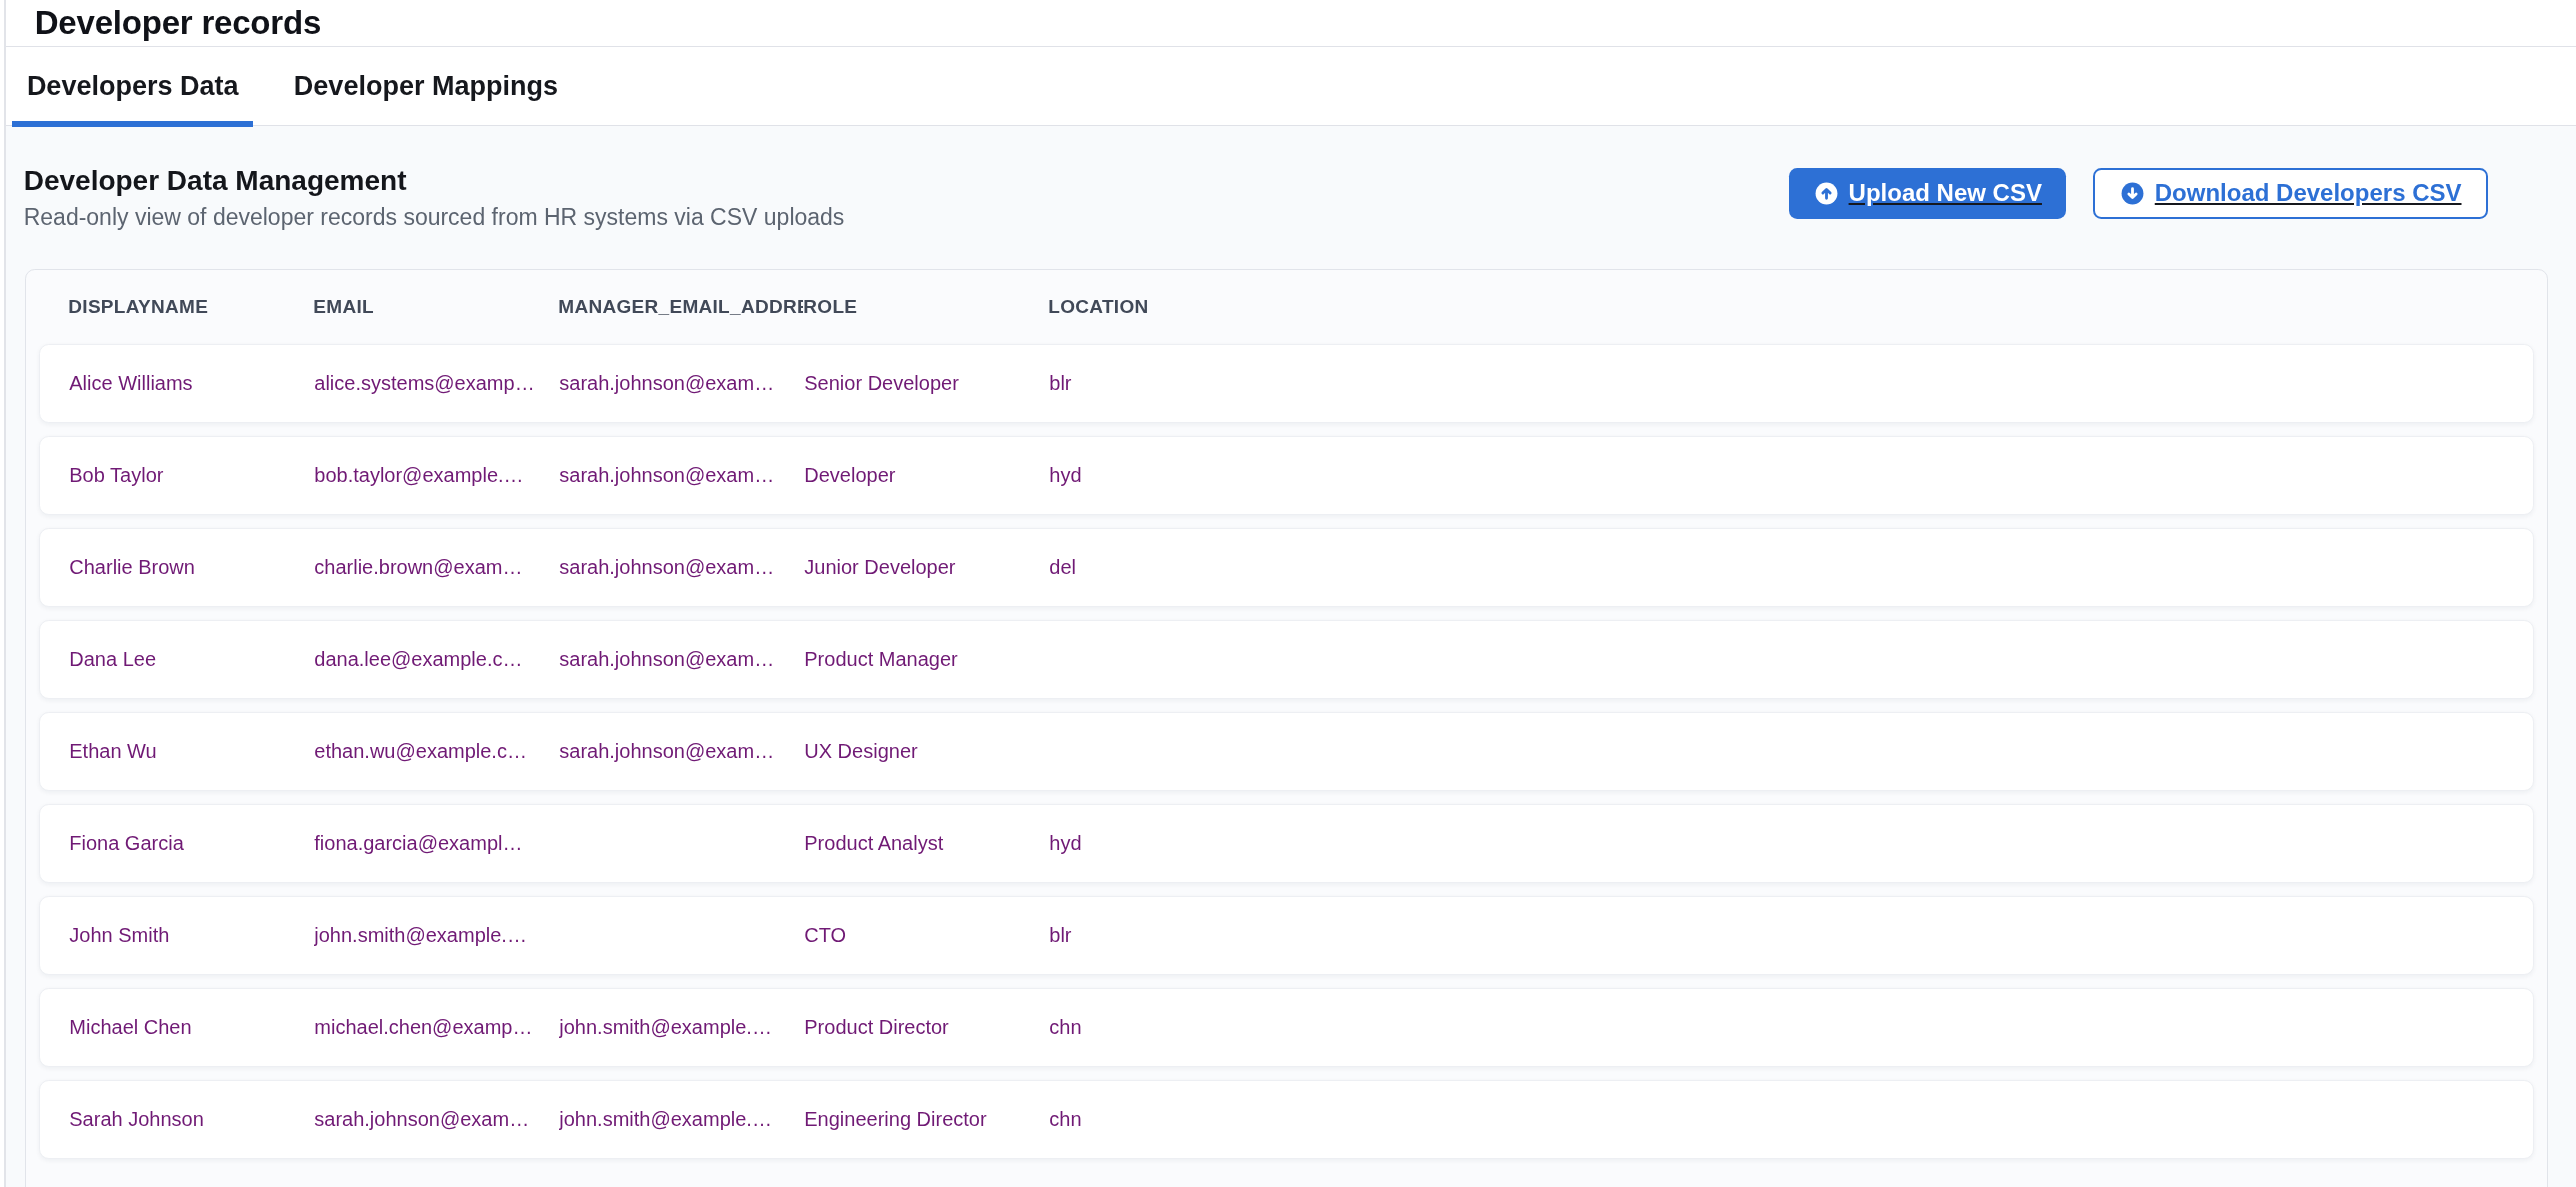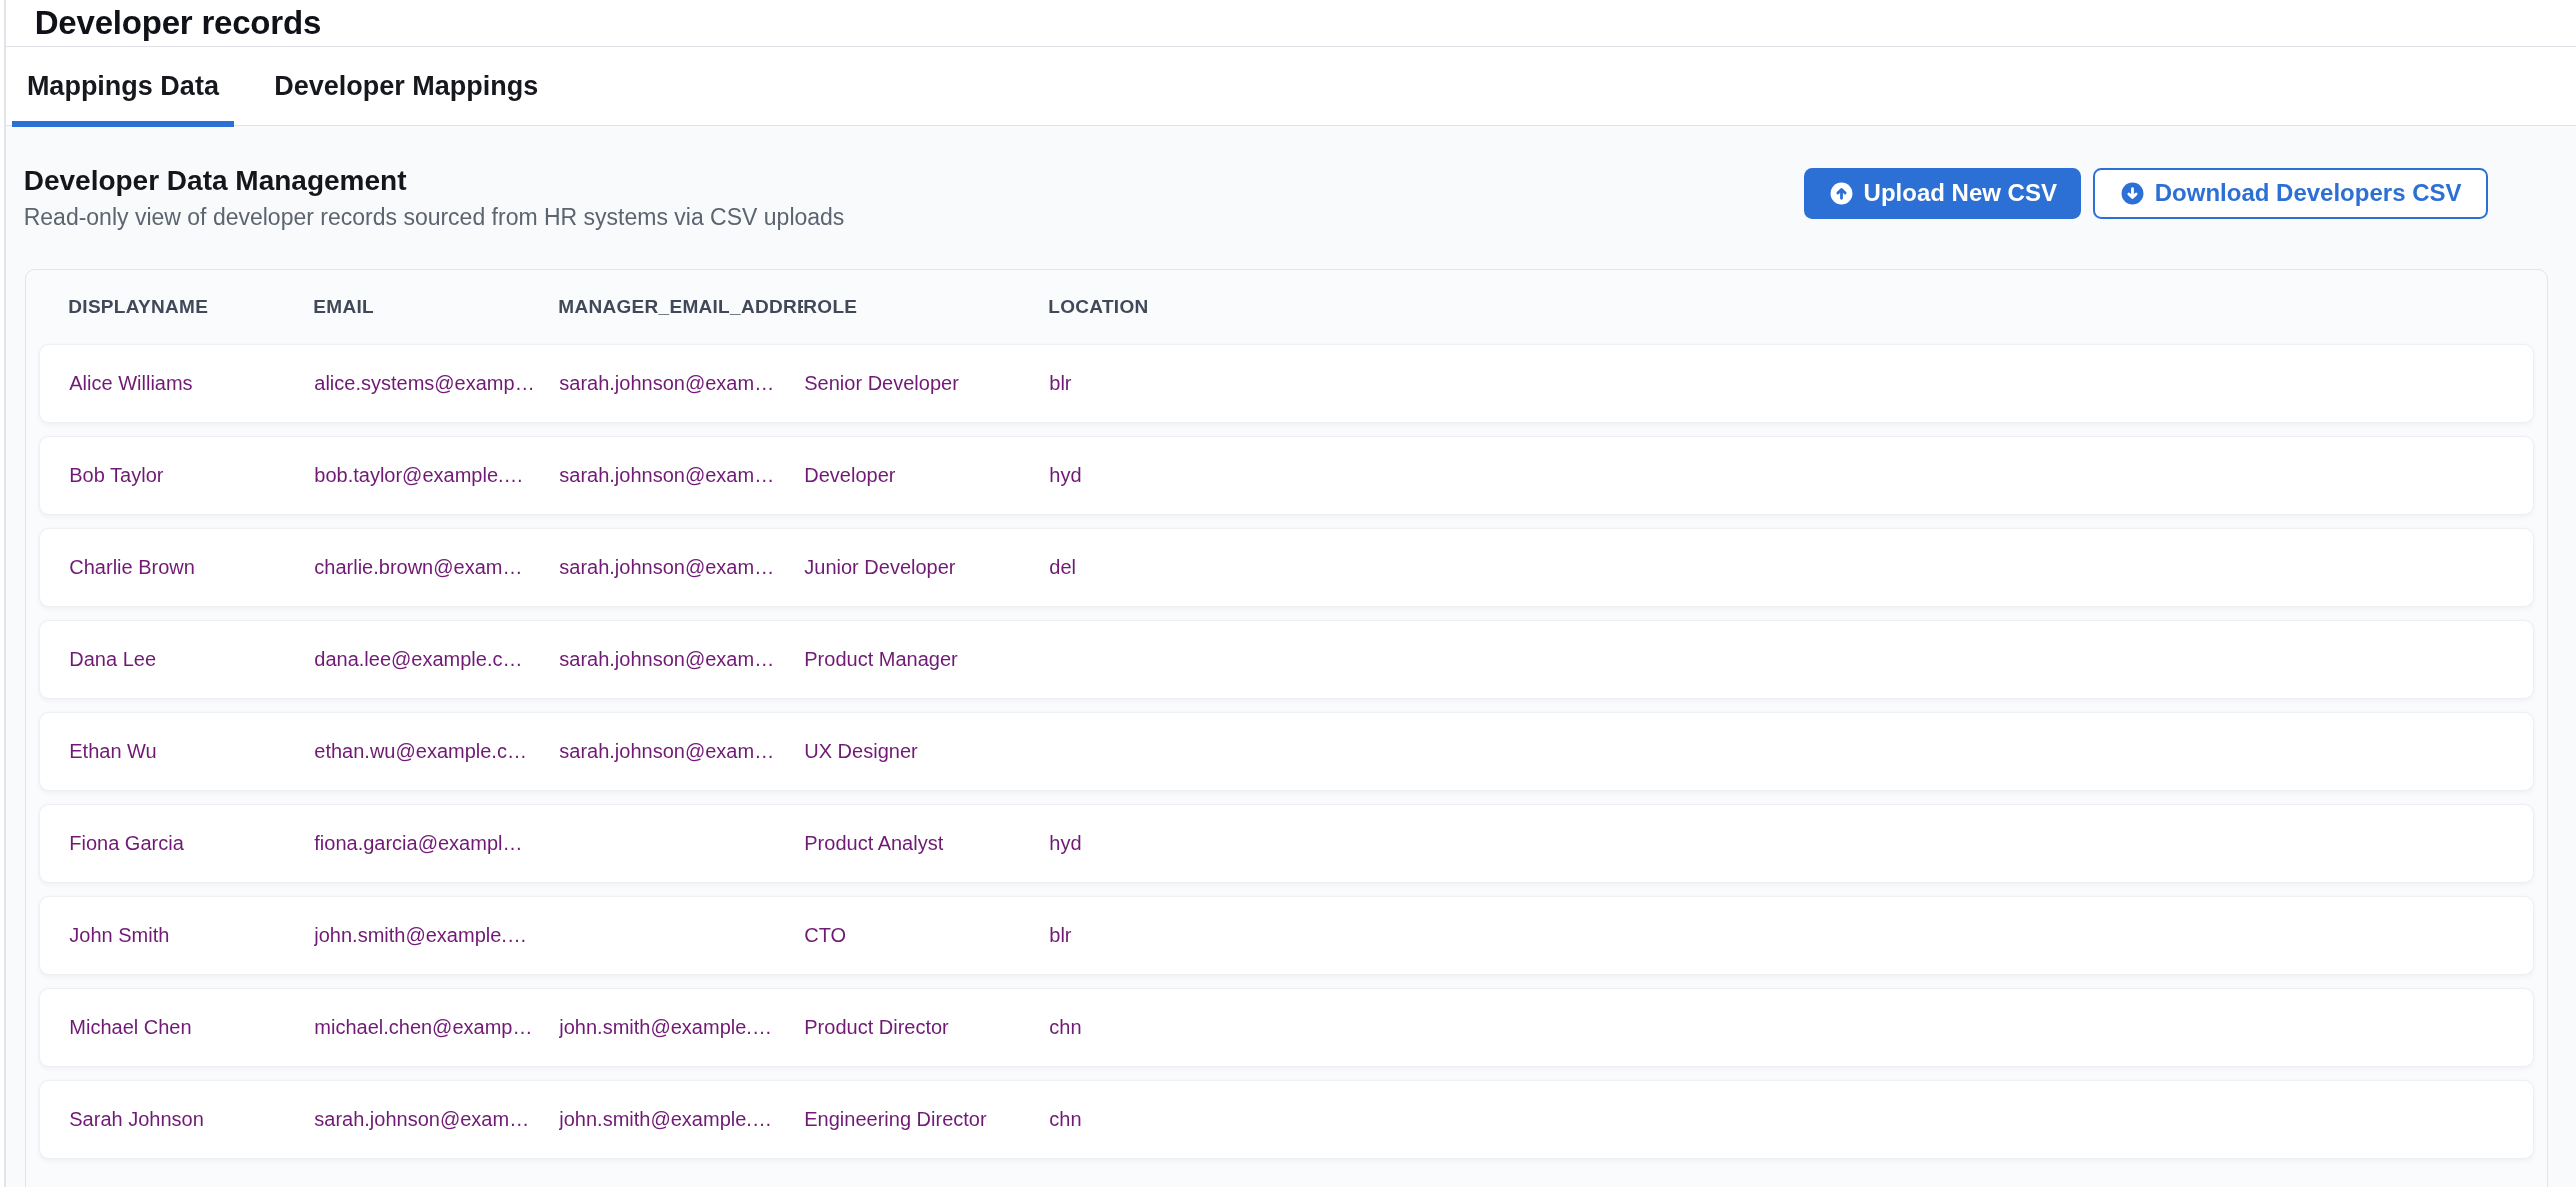--- a/index.html
+++ b/index.html
@@ -47,21 +47,21 @@
   .content {
     flex: 1 1 auto; background: #f8fafc;
     padding: 39px 0 0 0; overflow: hidden;
   }
   .section-head {
     display: flex; justify-content: space-between; align-items: flex-start;
     margin: 0 88px 0 18px;
   }
   .section-title { font-size: 28px; font-weight: 700; color: #14161b; }
   .section-desc { font-size: 23px; color: #5c6470; margin-top: 6.5px; }
-  .button-group { display: flex; gap: 12px; margin-top: 2.5px; }
+  .button-group { display: flex; gap: 27px; margin-top: 2.5px; text-decoration: underline; }
   .btn {
     height: 51px; border-radius: 8.2px; display: flex; align-items: center;
     font-size: 24px; font-weight: 700; cursor: pointer; white-space: nowrap;
     border: none;
   }
   .btn .icon { display: flex; margin-right: 9.8px; }
   .btn-primary { background: #2d70d5; color: #ffffff; padding: 0 24.5px; }
   .btn-outline {
     background: #ffffff; color: #2d70d5;
     border: 2px solid #2d70d5; padding: 0 24.5px;
@@ -106,21 +106,21 @@
 <div class="sidebar-edge"></div>
 
 <div class="main">
 
   <div class="topbar">
     <div class="page-title">Developer records</div>
   </div>
 
   <div class="tabbar">
     <div class="tab active">
-      <span>Mappings Data</span>
+      <span>Developers Data</span>
     </div>
     <div class="tab">
       <span>Developer Mappings</span>
     </div>
   </div>
 
   <div class="content">
 
     <div class="section-head">
       <div>

